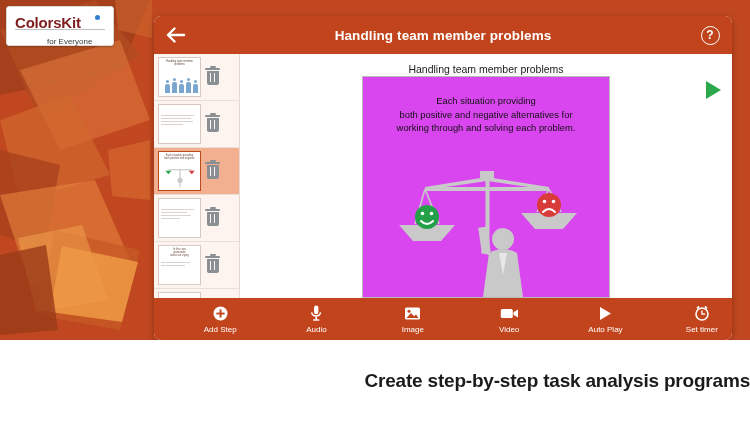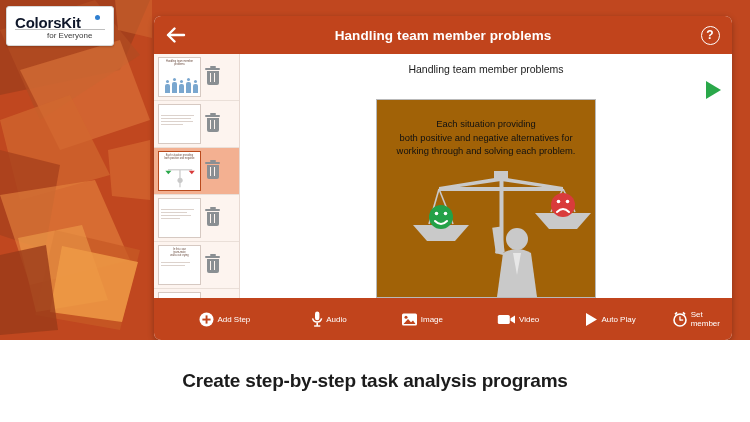--- a/index.html
+++ b/index.html
@@ -19,30 +19,30 @@
     position: absolute; left: 6px; top: 6px;
     width: 108px; height: 40px;
     background: #ffffff;
     border: 1px solid #d8d8d8;
     border-radius: 3px;
     box-shadow: 0 1px 2px rgba(0,0,0,.2);
     z-index: 40;
   }
   #logo-badge .logo-main {
     position: absolute; left: 8px; top: 7px;
-    font-size: 15px; font-weight: bold; color: #0f172a;
+    font-size: 15px; font-weight: bold; color: #7f1d1d;
     letter-spacing: -.2px;
   }
   #logo-badge .logo-dot {
     position: absolute; left: 88px; top: 8px;
     width: 5px; height: 5px; border-radius: 50%;
     background: #2f7fd0;
   }
   #logo-badge .logo-sub {
-    position: absolute; left: 40px; top: 24px;
+    position: absolute; left: 40px; top: 30px;
     font-size: 8px; color: #3a3a3a;
   }
   #logo-badge .logo-rule {
     position: absolute; left: 8px; right: 8px; top: 22px;
     height: 1px; background: #bfbfbf;
   }
 
   
   #app-window {
     position: absolute;
@@ -168,24 +168,24 @@
     display: flex; flex-direction: column;
     align-items: center;
     background: #ffffff;
     min-width: 0;
   }
   #stage-heading {
     margin-top: 9px;
     font-size: 10.5px; color: #1b1b1b;
   }
   #slide-card {
-    margin-top: 24px;
-    width: 220px; flex: 1;
+    margin-top: 1px;
+    width: 248px; flex: 1;
     border: 1px solid #b9b9b9;
-    background: #a16207;
+    background: #d946ef;
     position: relative;
     overflow: hidden;
   }
   #slide-text {
     margin: 17px 8px 0;
     text-align: center;
     font-size: 9.4px; line-height: 1.45; color: #111;
     white-space: pre-line;
   }
 
@@ -203,38 +203,38 @@
 
   
   #toolbar {
     height: 42px; flex: 0 0 42px;
     background: #c1441c;
     display: flex; align-items: center;
     color: #fff;
   }
   .tool {
     flex: 1;
-    display: flex; align-items: center; justify-content: flex-end;
+    display: flex; flex-direction: column; align-items: center; justify-content: flex-end;
     gap: 3px; cursor: pointer; margin-left: 36px;
   }
   .tool-label { font-size: 8px; }
   .tool-ico { height: 17px; display:flex; align-items:center; justify-content:center; }
 
   
   .outer-arrow {
     position: absolute; z-index: 35; cursor: pointer;
   }
   #outer-prev { left: 250px; top: 162px; }
   #outer-next { left: 676px; top: 162px; }
 
   
   #caption-bar {
     position: absolute; left: 0; right: 0; bottom: 0; height: 82px;
     background: #ffffff;
-    display: flex; align-items: center; justify-content: center;
+    display: flex; align-items: center; justify-content: flex-end;
     z-index: 50;
   }
   #caption-text {
     font-size: 19px; font-weight: bold; color: #1b1b1b;
     letter-spacing: -.2px;
   }
 </style>
 </head>
 <body>
 
@@ -508,20 +508,20 @@
     <div class="tool">
       <span class="tool-ico">
         <svg width="16" height="16" viewBox="0 0 16 16">
             <circle cx="8" cy="9" r="6" fill="none" stroke="#fff" stroke-width="1.6"></circle>
             <rect x="7.3" y="5.4" width="1.3" height="4.2" fill="#fff"></rect>
             <rect x="8" y="8.4" width="3.2" height="1.3" fill="#fff"></rect>
             <path d="M3 3.4 L5 1.4" stroke="#fff" stroke-width="1.6"></path>
             <path d="M13 3.4 L11 1.4" stroke="#fff" stroke-width="1.6"></path>
           </svg>
       </span>
-      <span class="tool-label">Set member</span>
+      <span class="tool-label">Set timer</span>
     </div>
   </div>
 </div>
 
 <div id="caption-bar">
   <div id="caption-text">Create step-by-step task analysis programs</div>
 </div>
 
 </body></html>

